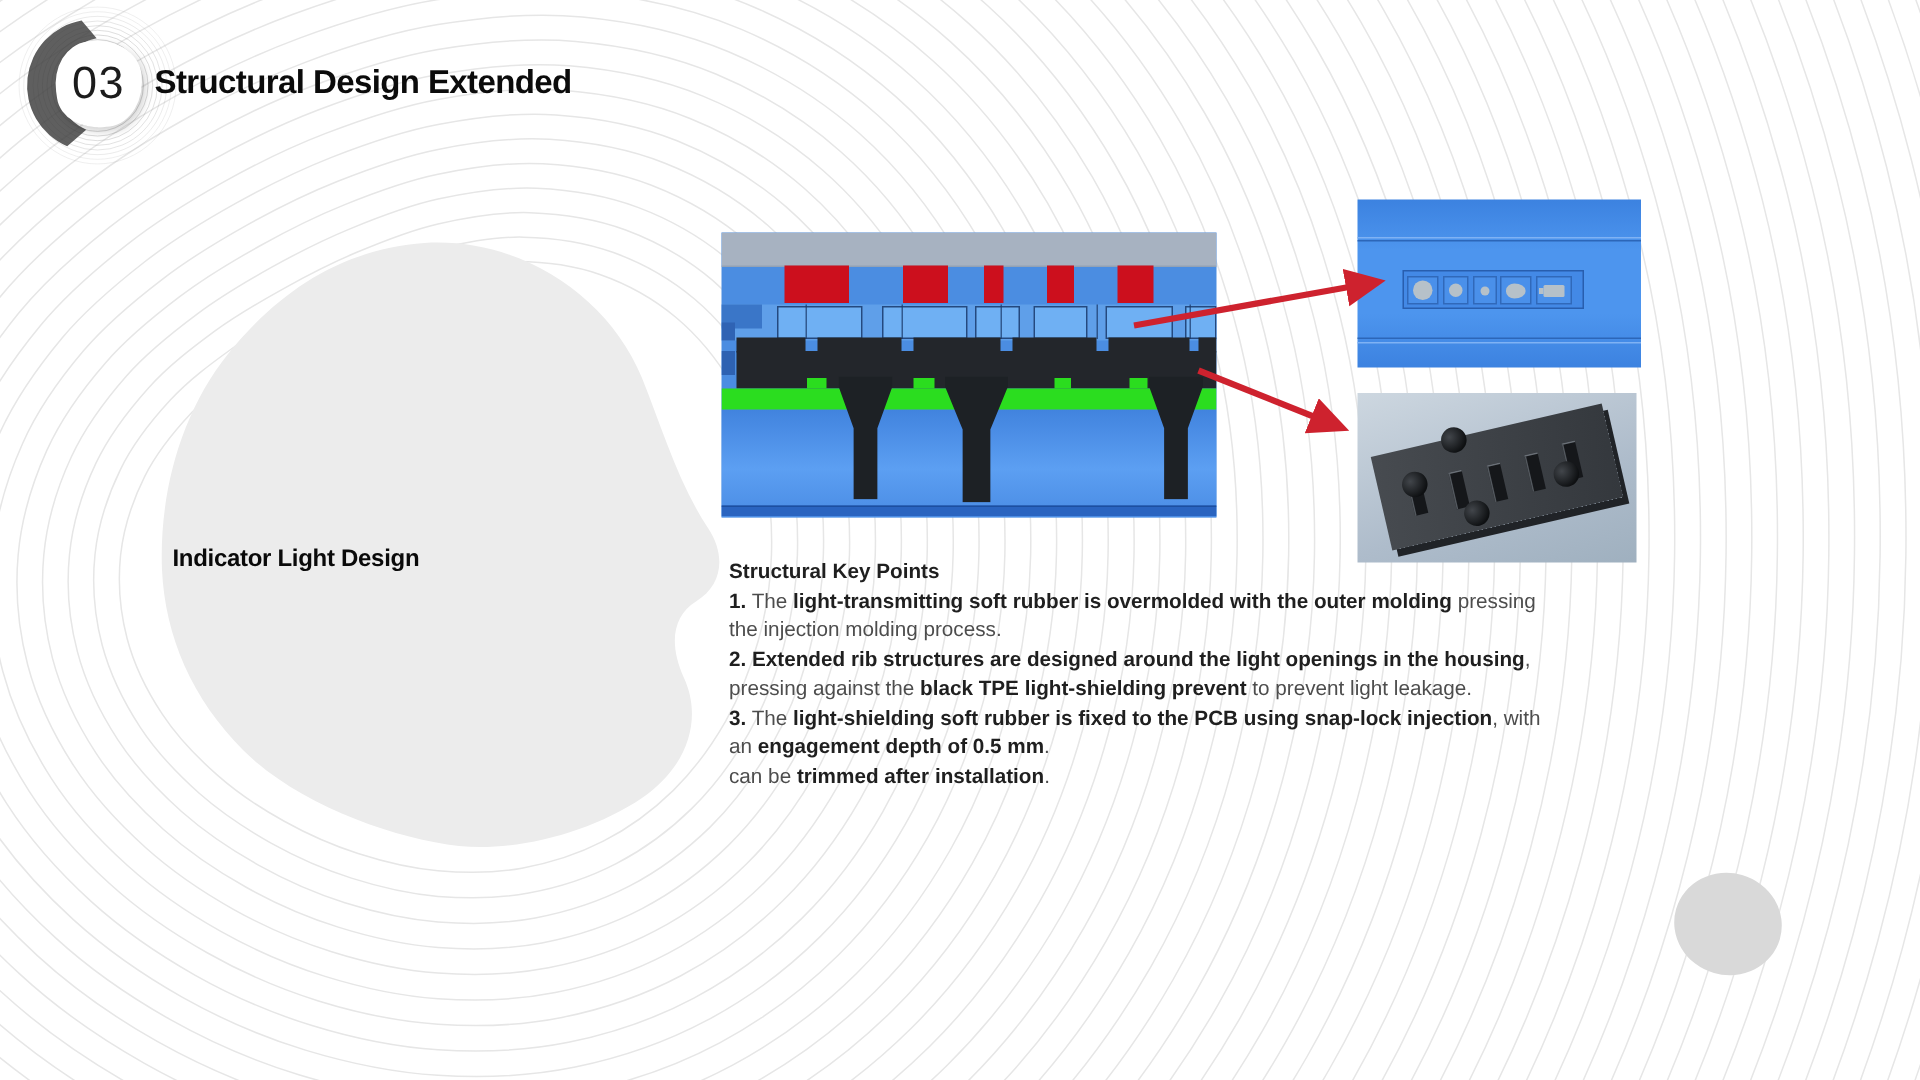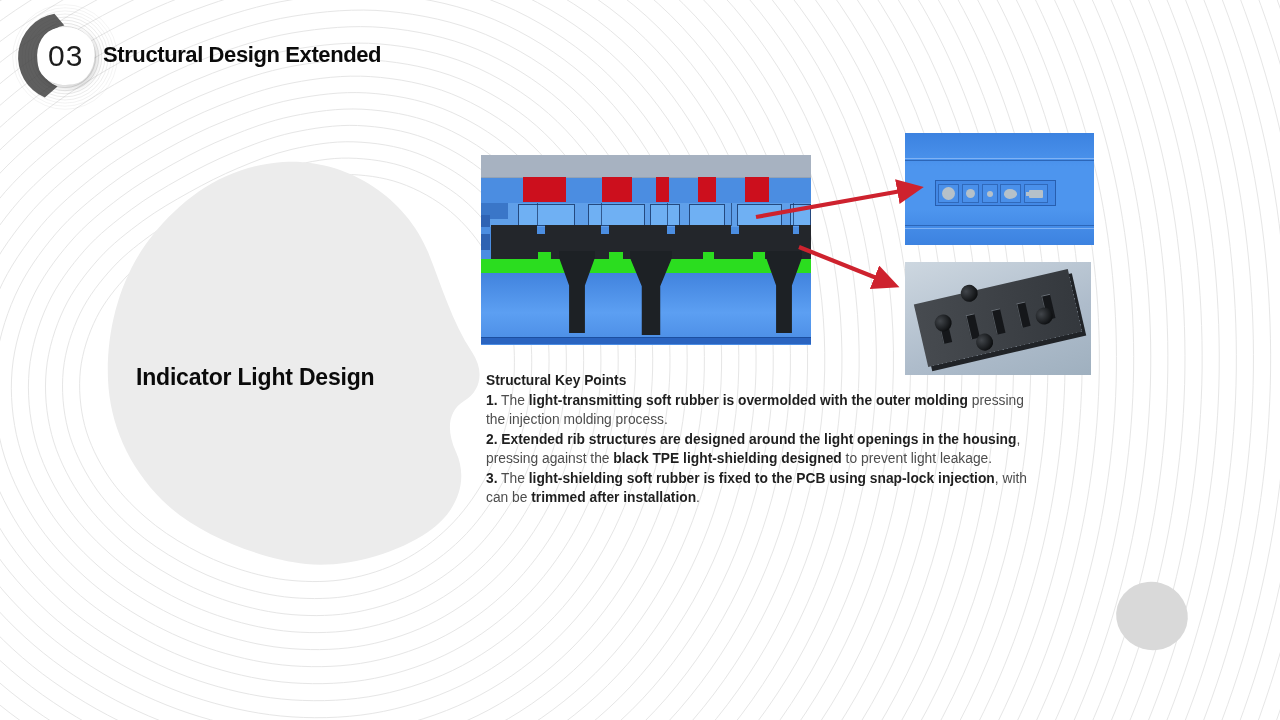--- a/index.html
+++ b/index.html
@@ -6,21 +6,21 @@
   .slide{position:relative;width:1280px;height:720px;background:#ffffff;overflow:hidden;
          font-family:"Liberation Sans",sans-serif;}
   svg.bg{position:absolute;left:0;top:0;z-index:0;}
   
   .badge{position:absolute;left:37px;top:27px;width:58px;height:58px;background:#ffffff;
          border-radius:44% 56% 46% 54% / 54% 46% 58% 42%;transform:rotate(-8deg);
          box-shadow:2px 3px 6px rgba(0,0,0,.18);z-index:3;display:flex;align-items:center;justify-content:center;}
   .badge span{transform:rotate(8deg);font-size:30px;font-weight:400;color:#1c1c1c;letter-spacing:1px;}
   .title{position:absolute;left:103px;top:42px;margin:0;font-size:22px;letter-spacing:-0.4px;
          font-weight:bold;color:#0b0b0b;z-index:3;}
-  .section-label{position:absolute;left:136px;top:364px;font-size:23px;letter-spacing:-0.2px;
+  .section-label{position:absolute;left:115px;top:364px;font-size:16px;letter-spacing:-0.2px;
          font-weight:bold;color:#0a0a0a;z-index:3;}
   
   .cad{position:absolute;left:481px;top:155px;width:330px;height:190px;overflow:hidden;z-index:2;
        background:var(--c-cad_blue_mid,#4b8de1);}
   .cad .grayband{position:absolute;left:0;top:0;width:330px;height:22px;background:var(--c-cad_gray_band,#a7b2c1);border-bottom:1px solid #93a2b5;}
   .cad .red{position:absolute;top:22px;height:25px;background:var(--c-cad_red,#cc0f1d);}
   .cad .winzone{position:absolute;left:0;top:48px;width:330px;height:24px;background:#5f9fe9;}
   .cad .wbox{position:absolute;top:49px;height:22px;background:var(--c-cad_blue_light,#6fb0f3);border:1px solid #24497f;box-sizing:border-box;}
   .cad .mline{position:absolute;top:48px;height:23px;width:1px;background:#1c3c6e;opacity:.75;}
   .cad .dkbox{position:absolute;background:#3a76c8;}
@@ -241,19 +241,20 @@
     <line class="arrow" x1="756" y1="217" x2="918" y2="188" marker-end="url(#ah)"></line>
     <line class="arrow" x1="799" y1="247" x2="894" y2="285" marker-end="url(#ah)"></line>
   </svg>
 
   <div class="kp">
     <div class="kp-heading">Structural Key Points</div>
     <div id="kp-list">
         <div class="kp-line"><span class="b">1.</span><span> The </span><span class="b">light-transmitting soft rubber is overmolded with the outer molding</span><span> pressing</span></div>
         <div class="kp-line"><span>the injection molding process.</span></div>
         <div class="kp-line"><span class="b">2. Extended rib structures are designed around the light openings in the housing</span><span>,</span></div>
-        <div class="kp-line"><span>pressing against the </span><span class="b">black TPE light-shielding designed</span><span> to prevent light leakage.</span></div>
+        <div class="kp-line"><span>pressing against the </span><span class="b">black TPE light-shielding prevent</span><span> to prevent light leakage.</span></div>
         <div class="kp-line"><span class="b">3.</span><span> The </span><span class="b">light-shielding soft rubber is fixed to the PCB using snap-lock injection</span><span>, with</span></div>
+        <div class="kp-line"><span>an </span><span class="b">engagement depth of 0.5 mm</span><span>.</span></div>
         <div class="kp-line"><span>can be </span><span class="b">trimmed after installation</span><span>.</span></div>
       </div>
   </div>
 
 </div>
 
 </body></html>

